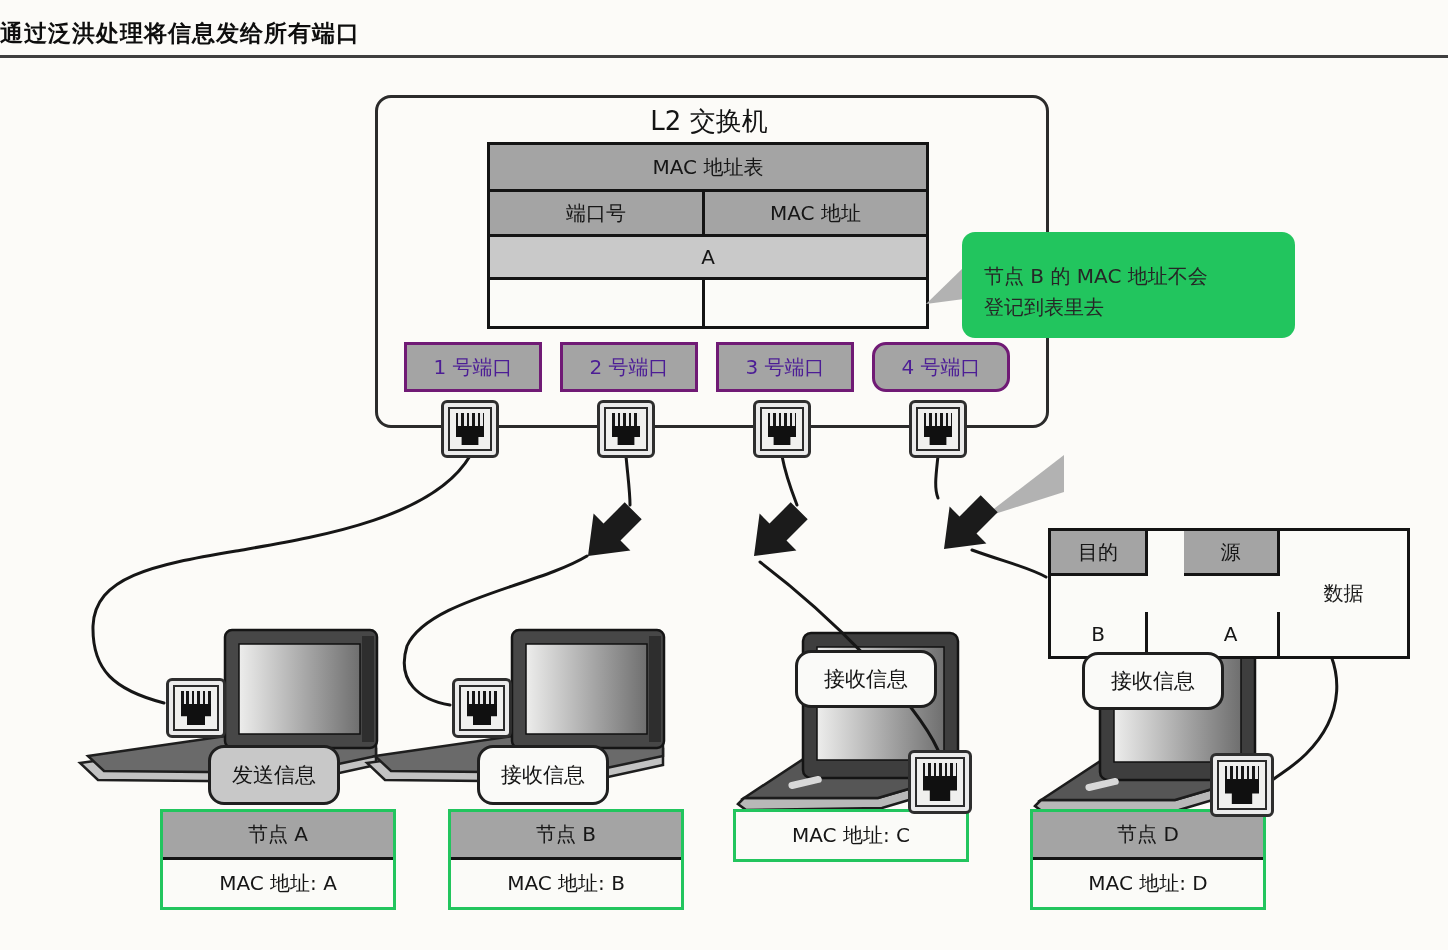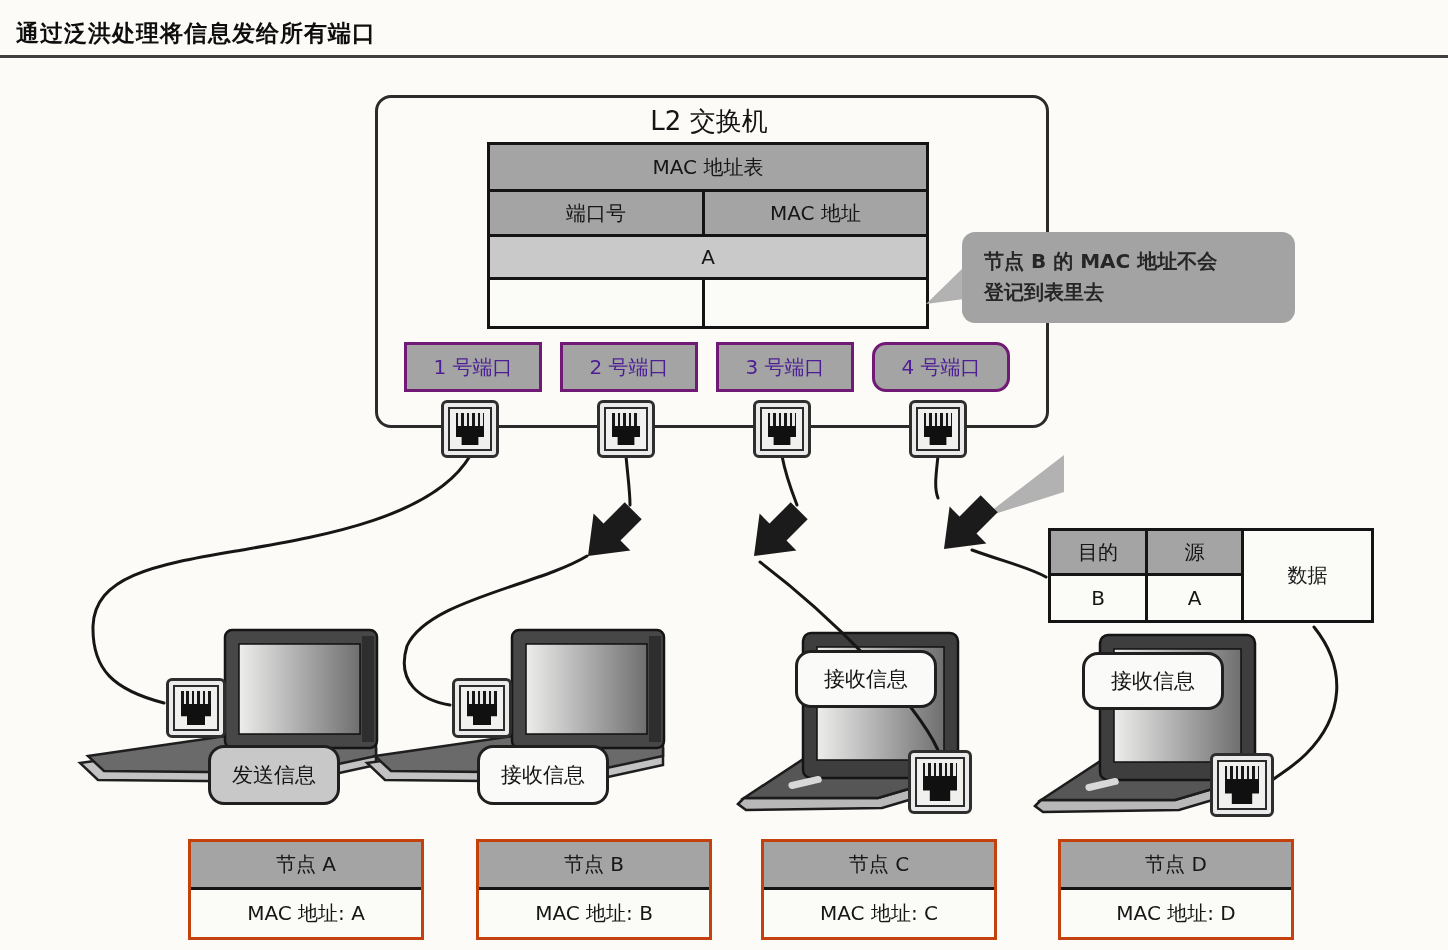--- a/index.html
+++ b/index.html
@@ -5,21 +5,21 @@
   html,body{margin:0;padding:0;background:#e9e7e2;}
   .canvas{
     position:relative;width:1448px;height:950px;margin:0 auto;
     background:#fcfbf8;overflow:hidden;
     font-family:"DejaVu Sans","Liberation Sans",sans-serif;
     color:#1b1b1b;
   }
   .abs{position:absolute;}
   
   .title{
-    left:16px;top:18px;font-size:23px;font-weight:bold;letter-spacing:1px;color:#0e0e0e;
+    left:0;top:18px;font-size:23px;font-weight:bold;letter-spacing:1px;color:#0e0e0e;
   }
   .rule{left:0;top:55px;width:1448px;height:0;border-top:3px solid #3f3f3f;}
   
   .switch-box{
     left:375px;top:95px;width:668px;height:327px;
     border:3px solid #2b2b2b;border-radius:16px;background:transparent;
   }
   .l2-label{left:375px;top:104px;width:668px;text-align:center;font-size:26px;color:#141414;}
   
   .mtable{left:487px;top:142px;width:436px;border:3px solid #141414;background:#fafaf7;}
@@ -40,31 +40,31 @@
   }
   
   .jack{background:#ebebeb;border:3px solid #2e2e2e;border-radius:6px;z-index:5;}
   .jack .inner{position:absolute;inset:4px;border:2px solid #2b2b2b;background:#f0f0ee;}
   .jack .pins{position:absolute;left:6px;right:6px;top:4px;height:13px;
     background:repeating-linear-gradient(90deg,#161616 0 2.5px,#e9e9e9 2.5px 5.5px);}
   .jack .cavity{position:absolute;left:6px;right:6px;top:17px;bottom:4px;background:#101010;
     clip-path:polygon(0 0,100% 0,100% 58%,80% 58%,80% 100%,20% 100%,20% 58%,0 58%);}
   
   .callout{
-    background:#a3a3a3;border-radius:13px;color:#262626;
-    font-size:20px;line-height:31px;padding:14px 0 0 22px;z-index:4;font-weight:bold;
+    background:#22c55e;border-radius:13px;color:#262626;
+    font-size:20px;line-height:31px;padding:29px 0 0 22px;z-index:4;
   }
   
   .ftable{left:1048px;top:528px;display:flex;border:3px solid #141414;background:#fbfbf8;z-index:3;}
-  .f-grid{display:grid;grid-template-columns:97px 96px;grid-template-rows:45px 44px;}
+  .f-grid{display:grid;grid-template-columns:97px 96px;grid-template-rows:45px 44px;gap:36px;}
   .f-grid > div{border-right:3px solid #141414;}
   .f-grid > .r1{border-bottom:3px solid #141414;}
   .f-data{width:127px;display:flex;align-items:center;justify-content:center;font-size:20px;text-align:right;}
   
-  .ntable{top:839px;width:230px;border:3px solid #c2410c;z-index:3;margin-left:28px;}
+  .ntable{top:809px;width:230px;border:3px solid #22c55e;z-index:3;}
   .nt-head{height:45px;border-bottom:3px solid #141414;}
   .nt-val{height:47px;}
   
   .action{
     border:3px solid #1f1f1f;border-radius:16px;display:flex;align-items:center;justify-content:center;
     font-size:21px;color:#141414;z-index:6;
   }
   .action.gray{background:#c8c8c8;}
   .action.white{background:#fafaf8;}
   
@@ -224,21 +224,20 @@
 
   <div class="abs ntable" style="left:160px;">
     <div class="cellc gray nt-head">节点 A</div>
     <div class="cellc white nt-val">MAC 地址: A</div>
   </div>
   <div class="abs ntable" style="left:448px;">
     <div class="cellc gray nt-head">节点 B</div>
     <div class="cellc white nt-val">MAC 地址: B</div>
   </div>
   <div class="abs ntable" style="left:733px;">
-    <div class="cellc gray nt-head">节点 C</div>
     <div class="cellc white nt-val">MAC 地址: C</div>
   </div>
   <div class="abs ntable" style="left:1030px;">
     <div class="cellc gray nt-head">节点 D</div>
     <div class="cellc white nt-val">MAC 地址: D</div>
   </div>
 
 </div>
 
 </body></html>

